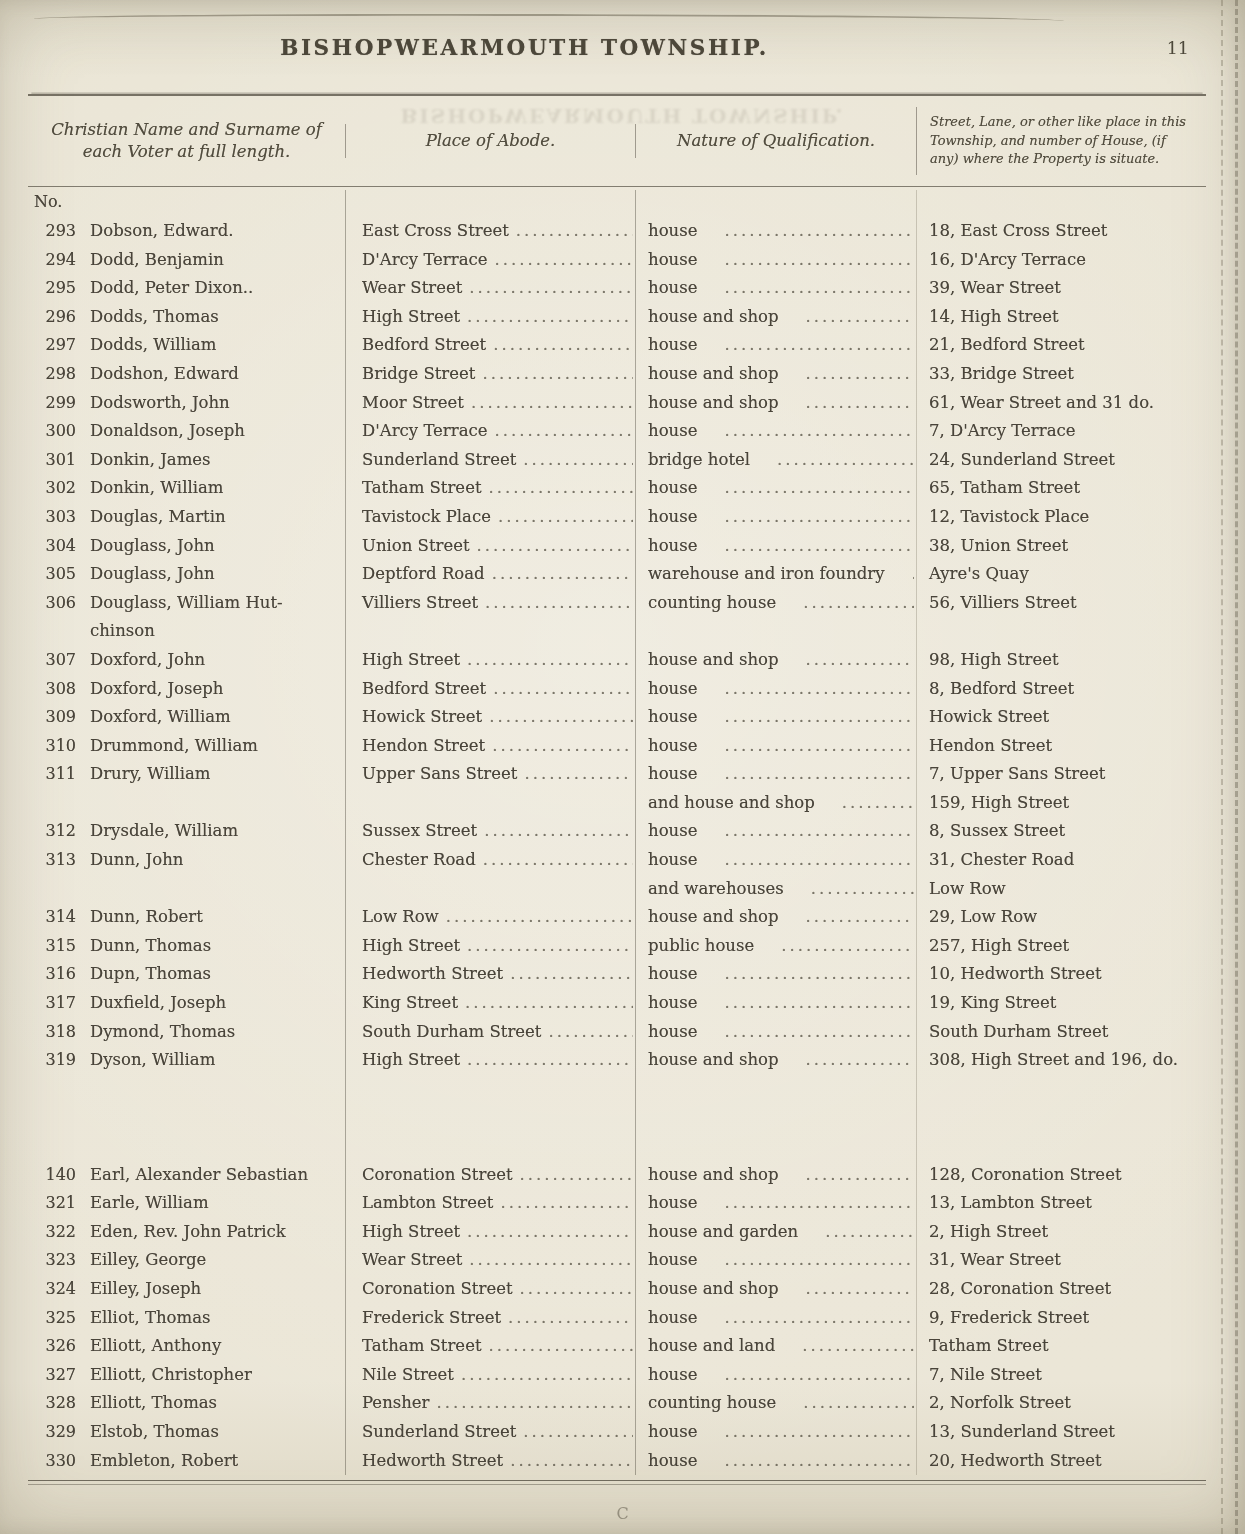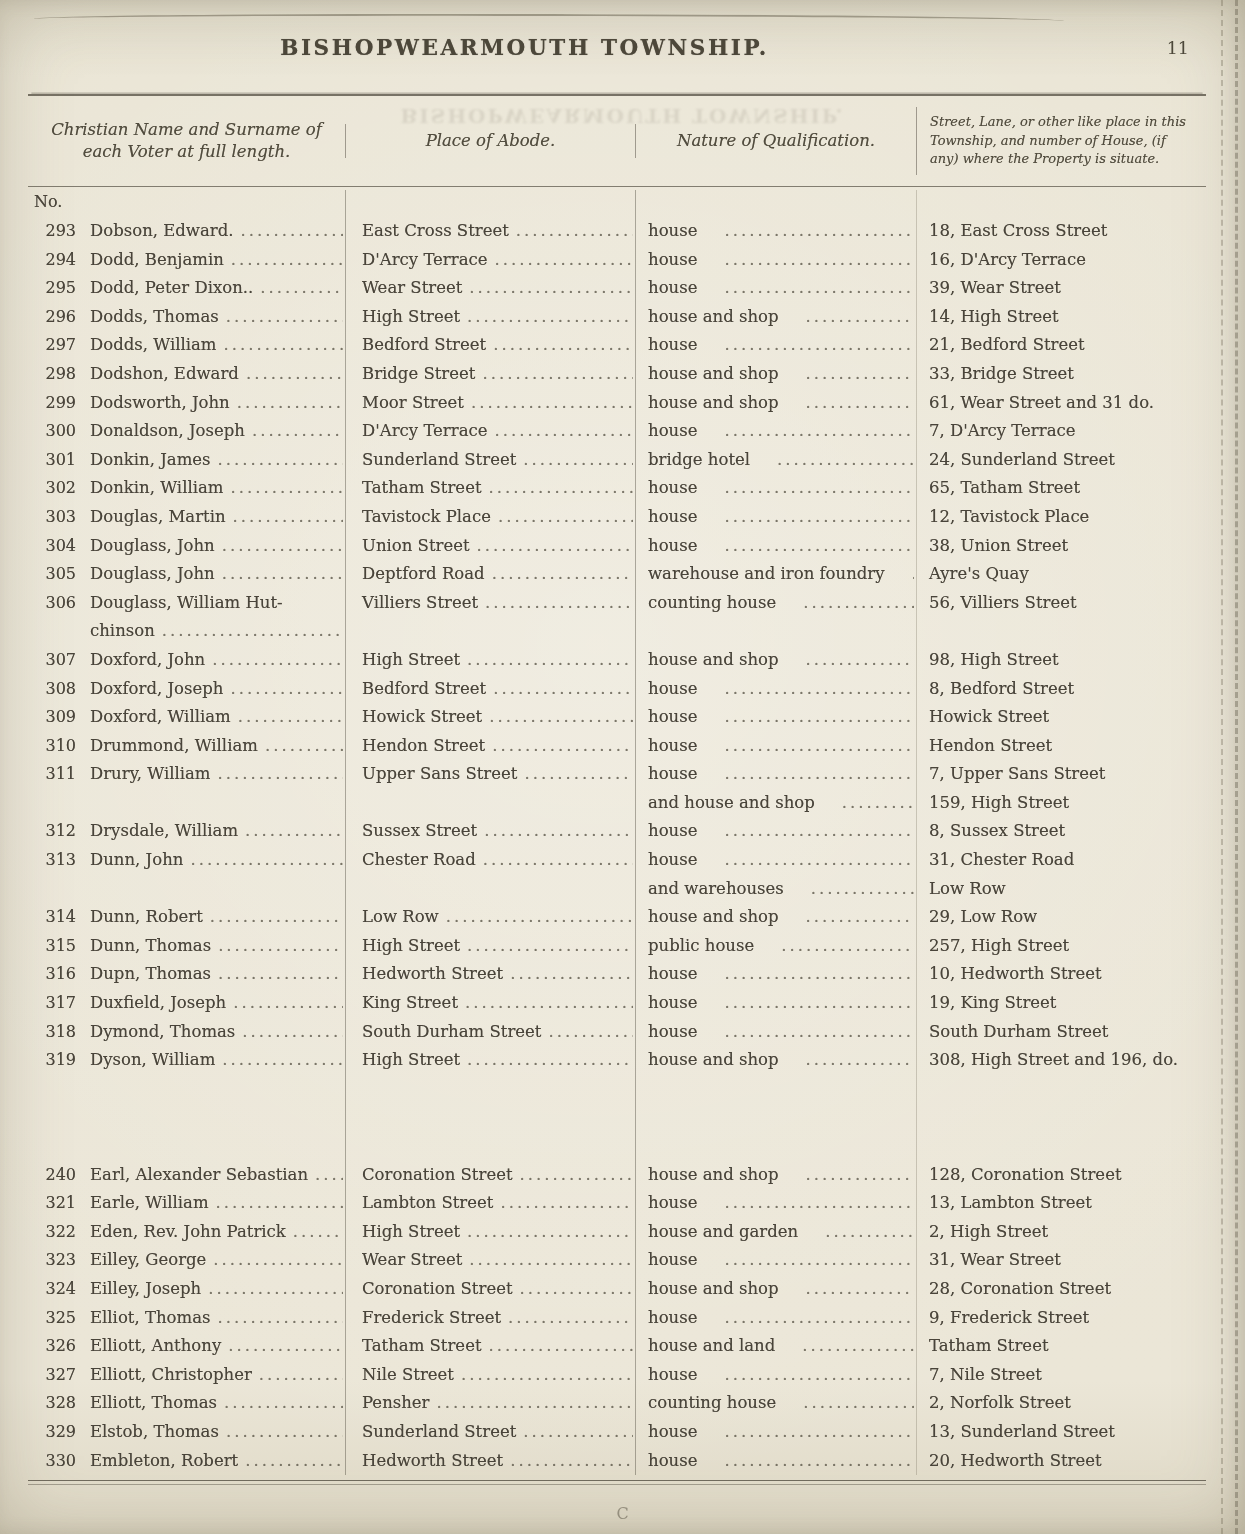--- a/index.html
+++ b/index.html
@@ -39,21 +39,21 @@
   .th3 { width:281px; border-left:1px solid rgba(75,70,58,.48); }
   .th4 { width:290px; border-left:1px solid rgba(75,70,58,.48);
     font-size:13px; text-align:left; padding:6px 8px 6px 13px; line-height:1.42; }
 
   .tbody { padding-top:3px; }
   .row { display:flex; height:28.6px; line-height:28.6px; font-size:16.5px;
     text-shadow:0 0 .6px rgba(73,68,58,.5); }
   .row.norow { height:27px; line-height:24px; font-size:15px; }
   .row.norow .c-no { text-align:left; padding-left:6px; }
   .c-no { width:52px; text-align:right; padding-right:4px; box-sizing:border-box; font-size:16px; }
-  .c-name { width:265px; display:flex; padding-left:10px; box-sizing:border-box; overflow:hidden; }
+  .c-name { width:265px; display:flex; padding-left:10px; box-sizing:border-box; overflow:hidden;flex-direction:column; }
   .c-abode { width:290px; display:flex; padding-left:16px; box-sizing:border-box; overflow:hidden;
     border-left:1px solid rgba(75,70,58,.42); }
   .c-qual { width:281px; display:flex; padding-left:12px; box-sizing:border-box; overflow:hidden;
     border-left:1px solid rgba(75,70,58,.42);gap:20px; }
   .c-street { width:290px; padding-left:12px; box-sizing:border-box; white-space:nowrap;
     overflow:hidden; border-left:1px solid rgba(104,98,80,.28); }
   .txt { white-space:nowrap; }
   .dots { flex:1 1 auto; overflow:hidden; white-space:nowrap; color:#5a5547; opacity:.78;
     letter-spacing:3px; margin:0 2px 0 7px; }
   .dots::after { content:"............................................................................"; }
@@ -651,21 +651,21 @@
               <span class="dots off"></span>
             </span>
     <span class="c-qual">
               <span class="txt"></span>
               <span class="dots off"></span>
             </span>
     <span class="c-street"><span class="txt"></span></span>
   </div>
 
   <div class="row">
-    <span class="c-no">240</span>
+    <span class="c-no">140</span>
     <span class="c-name">
               <span class="txt">Earl, Alexander Sebastian</span>
               <span class="dots"></span>
             </span>
     <span class="c-abode">
               <span class="txt">Coronation Street</span>
               <span class="dots"></span>
             </span>
     <span class="c-qual">
               <span class="txt">house and shop</span>

